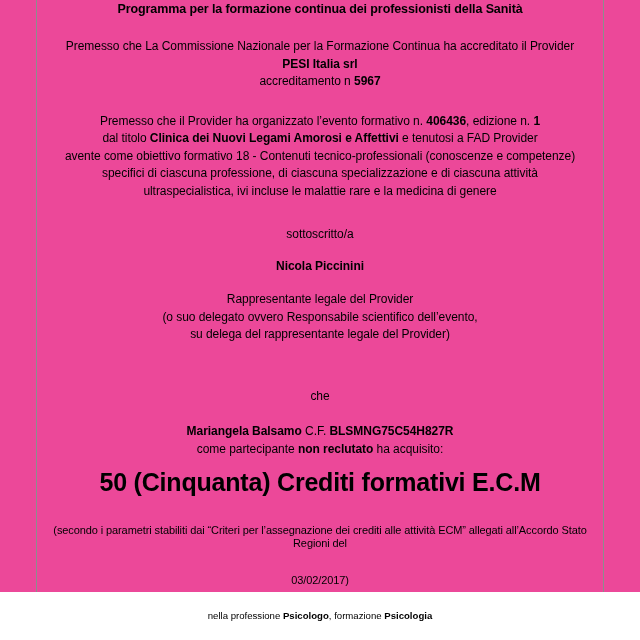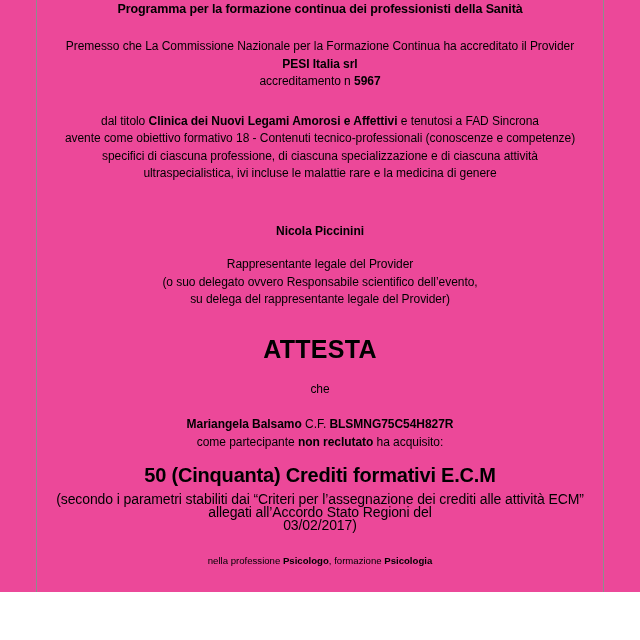--- a/index.html
+++ b/index.html
@@ -70,30 +70,31 @@
   .gap-58 { height: 58px; }
 
   .attesta {
     font-size: 25px;
     font-weight: bold;
     line-height: 28px;
     letter-spacing: 0.3px;
   }
 
   .credits {
-    font-size: 20px;
+    font-size: 25px;
     font-weight: bold;
     line-height: 24px;
     letter-spacing: -0.2px;
   }
 
   .fineprint {
-    font-size: 14px;
+    font-size: 11px;
     line-height: 13px;
     letter-spacing: -0.1px;
+    margin-top: 24px;
   }
 
   .profession {
     font-size: 9.6px;
     line-height: 14px;
   }
 </style>
 </head>
 <body>
 
@@ -107,43 +108,44 @@
     <div class="line doc-title">Programma per la formazione continua dei professionisti della Sanità</div>
 
     <div class="gap-22"></div>
 
     <div class="line body-text">Premesso che La Commissione Nazionale per la Formazione Continua ha accreditato il Provider</div>
     <div class="line body-text b">PESI Italia srl</div>
     <div class="line body-text"><span>accreditamento n </span><span class="b">5967</span></div>
 
     <div class="gap-22"></div>
 
+    <div class="line body-text"><span>Premesso che il Provider ha organizzato l’evento formativo n. </span><span class="b">406436</span><span>, edizione n. </span><span class="b">1</span></div>
 
-    <div class="line body-text"><span>dal titolo  </span><span class="b">Clinica dei Nuovi Legami Amorosi e Affettivi</span><span> e tenutosi a FAD Sincrona</span></div>
+    <div class="line body-text"><span>dal titolo  </span><span class="b">Clinica dei Nuovi Legami Amorosi e Affettivi</span><span> e tenutosi a FAD Provider</span></div>
 
     <div class="line body-text">avente come obiettivo formativo 18 - Contenuti tecnico-professionali (conoscenze e competenze)</div>
     <div class="line body-text">specifici di ciascuna professione, di ciascuna specializzazione e di ciascuna attività</div>
     <div class="line body-text">ultraspecialistica, ivi incluse le malattie rare e la medicina di genere</div>
 
     <div class="gap-26"></div>
 
+    <div class="line body-text">sottoscritto/a</div>
 
     <div class="gap-14"></div>
 
     <div class="line body-text b">Nicola Piccinini</div>
 
     <div class="gap-16"></div>
 
     <div class="line body-text">Rappresentante legale del Provider</div>
     <div class="line body-text">(o suo delegato ovvero Responsabile scientifico dell’evento,</div>
     <div class="line body-text">su delega del rappresentante legale del Provider)</div>
 
     <div class="gap-26"></div>
 
-    <div class="line attesta">ATTESTA</div>
 
     <div class="gap-18"></div>
 
     <div class="line body-text">che</div>
 
     <div class="gap-18"></div>
 
     <div class="line body-text"><span class="b">Mariangela Balsamo</span><span> C.F. </span><span class="b">BLSMNG75C54H827R</span></div>
 
 

